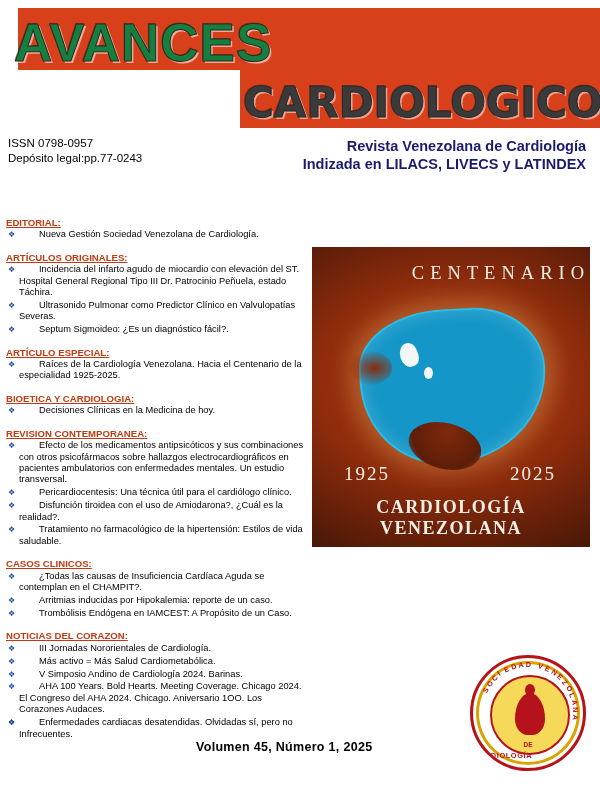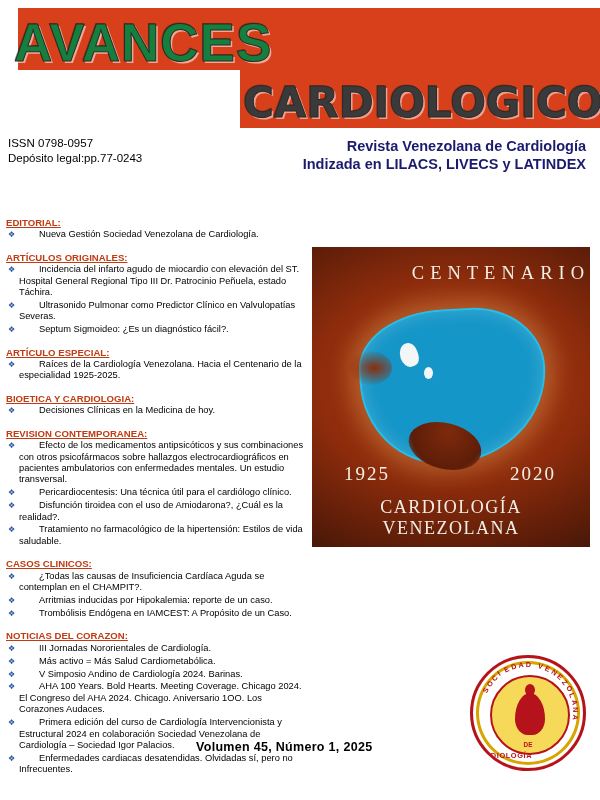--- a/index.html
+++ b/index.html
@@ -228,20 +228,21 @@
   .cover-cardiologia {
     position: absolute;
     left: 0;
     top: 250px;
     width: 100%;
     text-align: center;
     color: #f2efe6;
     font-size: 18px;
     letter-spacing: 1.5px;
     font-family: "Liberation Serif", serif;
+    font-weight: bold;
   }
 
   
   .seal {
     position: absolute;
     left: 470px;
     top: 655px;
     width: 110px;
     height: 110px;
     border-radius: 50%;
@@ -381,34 +382,34 @@
   <div class="section-head">CASOS CLINICOS:</div>
   <div class="entry"><span class="bullet">❖</span><span class="txt">¿Todas las causas de Insuficiencia Cardíaca Aguda se contemplan en el CHAMPIT?.</span></div>
   <div class="entry"><span class="bullet">❖</span><span class="txt">Arritmias inducidas por Hipokalemia: reporte de un caso.</span></div>
   <div class="entry"><span class="bullet">❖</span><span class="txt">Trombólisis Endógena en IAMCEST: A Propósito de un Caso.</span></div>
 
   <div class="section-head">NOTICIAS DEL CORAZON:</div>
   <div class="entry"><span class="bullet">❖</span><span class="txt">III Jornadas Nororientales de Cardiología.</span></div>
   <div class="entry"><span class="bullet">❖</span><span class="txt">Más activo = Más Salud Cardiometabólica.</span></div>
   <div class="entry"><span class="bullet">❖</span><span class="txt">V Simposio Andino de Cardiología 2024. Barinas.</span></div>
   <div class="entry"><span class="bullet">❖</span><span class="txt">AHA 100 Years. Bold Hearts. Meeting Coverage. Chicago 2024.  El Congreso del AHA 2024. Chicago. Aniversario 1OO. Los Corazones Audaces.</span></div>
-  <div class="entry"><span class="bullet">❖</span><span class="txt">Primera edición del curso de Cardiología Intervencionista y Estructural 2024 en colaboración Sociedad Venezolana de Cardiología – Sociedad Igor Palacios.</span></div>
+  <div class="entry"><span class="bullet">❖</span></div>
   <div class="entry"><span class="bullet">❖</span><span class="txt">Enfermedades cardiacas desatendidas. Olvidadas sí, pero no Infrecuentes.</span></div>
 
 </div>
 
 <div class="cover-art">
   <div class="cover-centenario">CENTENARIO</div>
   <div class="map-blob"></div>
   <div class="map-notch-a"></div>
   <div class="map-notch-b"></div>
   <div class="map-dot-1"></div>
   <div class="map-dot-2"></div>
   <div class="year-left">1925</div>
-  <div class="year-right">2020</div>
+  <div class="year-right">2025</div>
   <div class="cover-cardiologia">CARDIOLOGÍA VENEZOLANA</div>
 </div>
 
 <div class="seal">
   <div class="seal-inner">
     <div class="seal-figure"></div>
   </div>
   <div class="seal-text">
     <span style="transform:rotate(-62deg)">S</span>
     <span style="transform:rotate(-53deg)">O</span>

